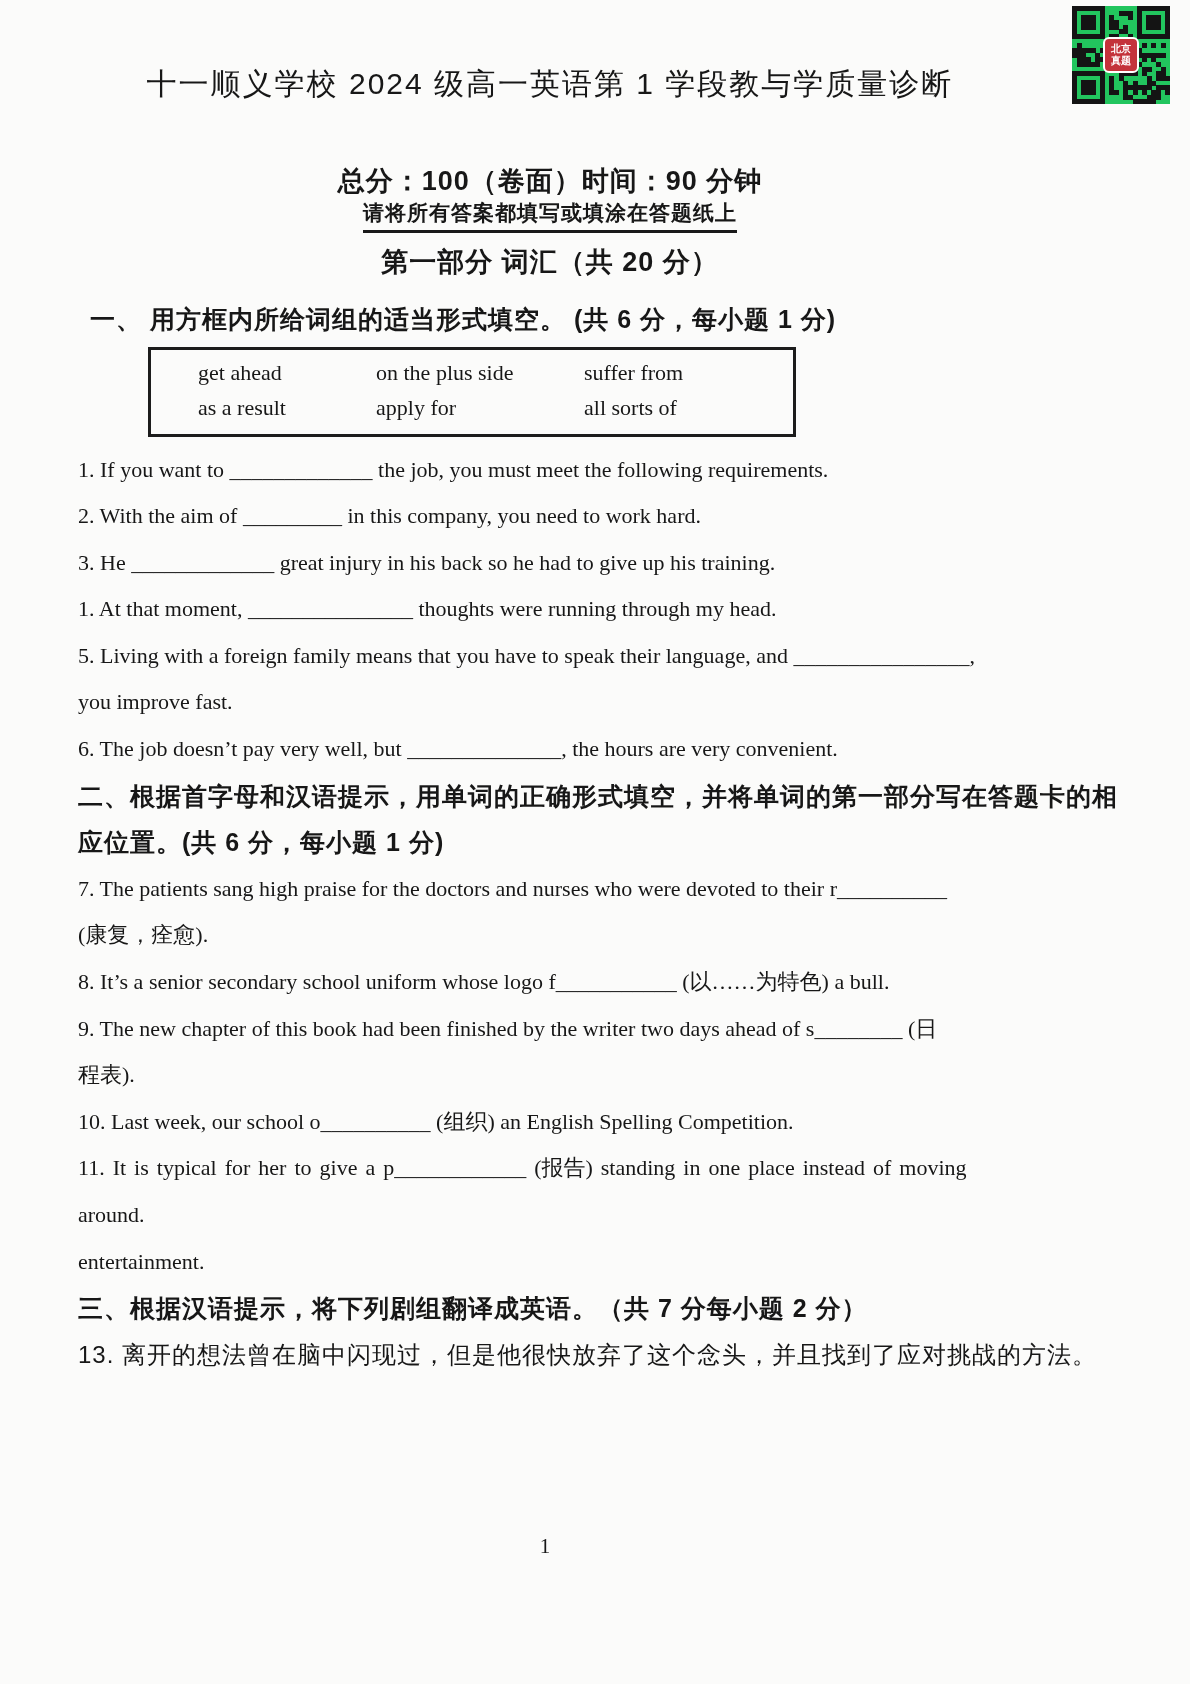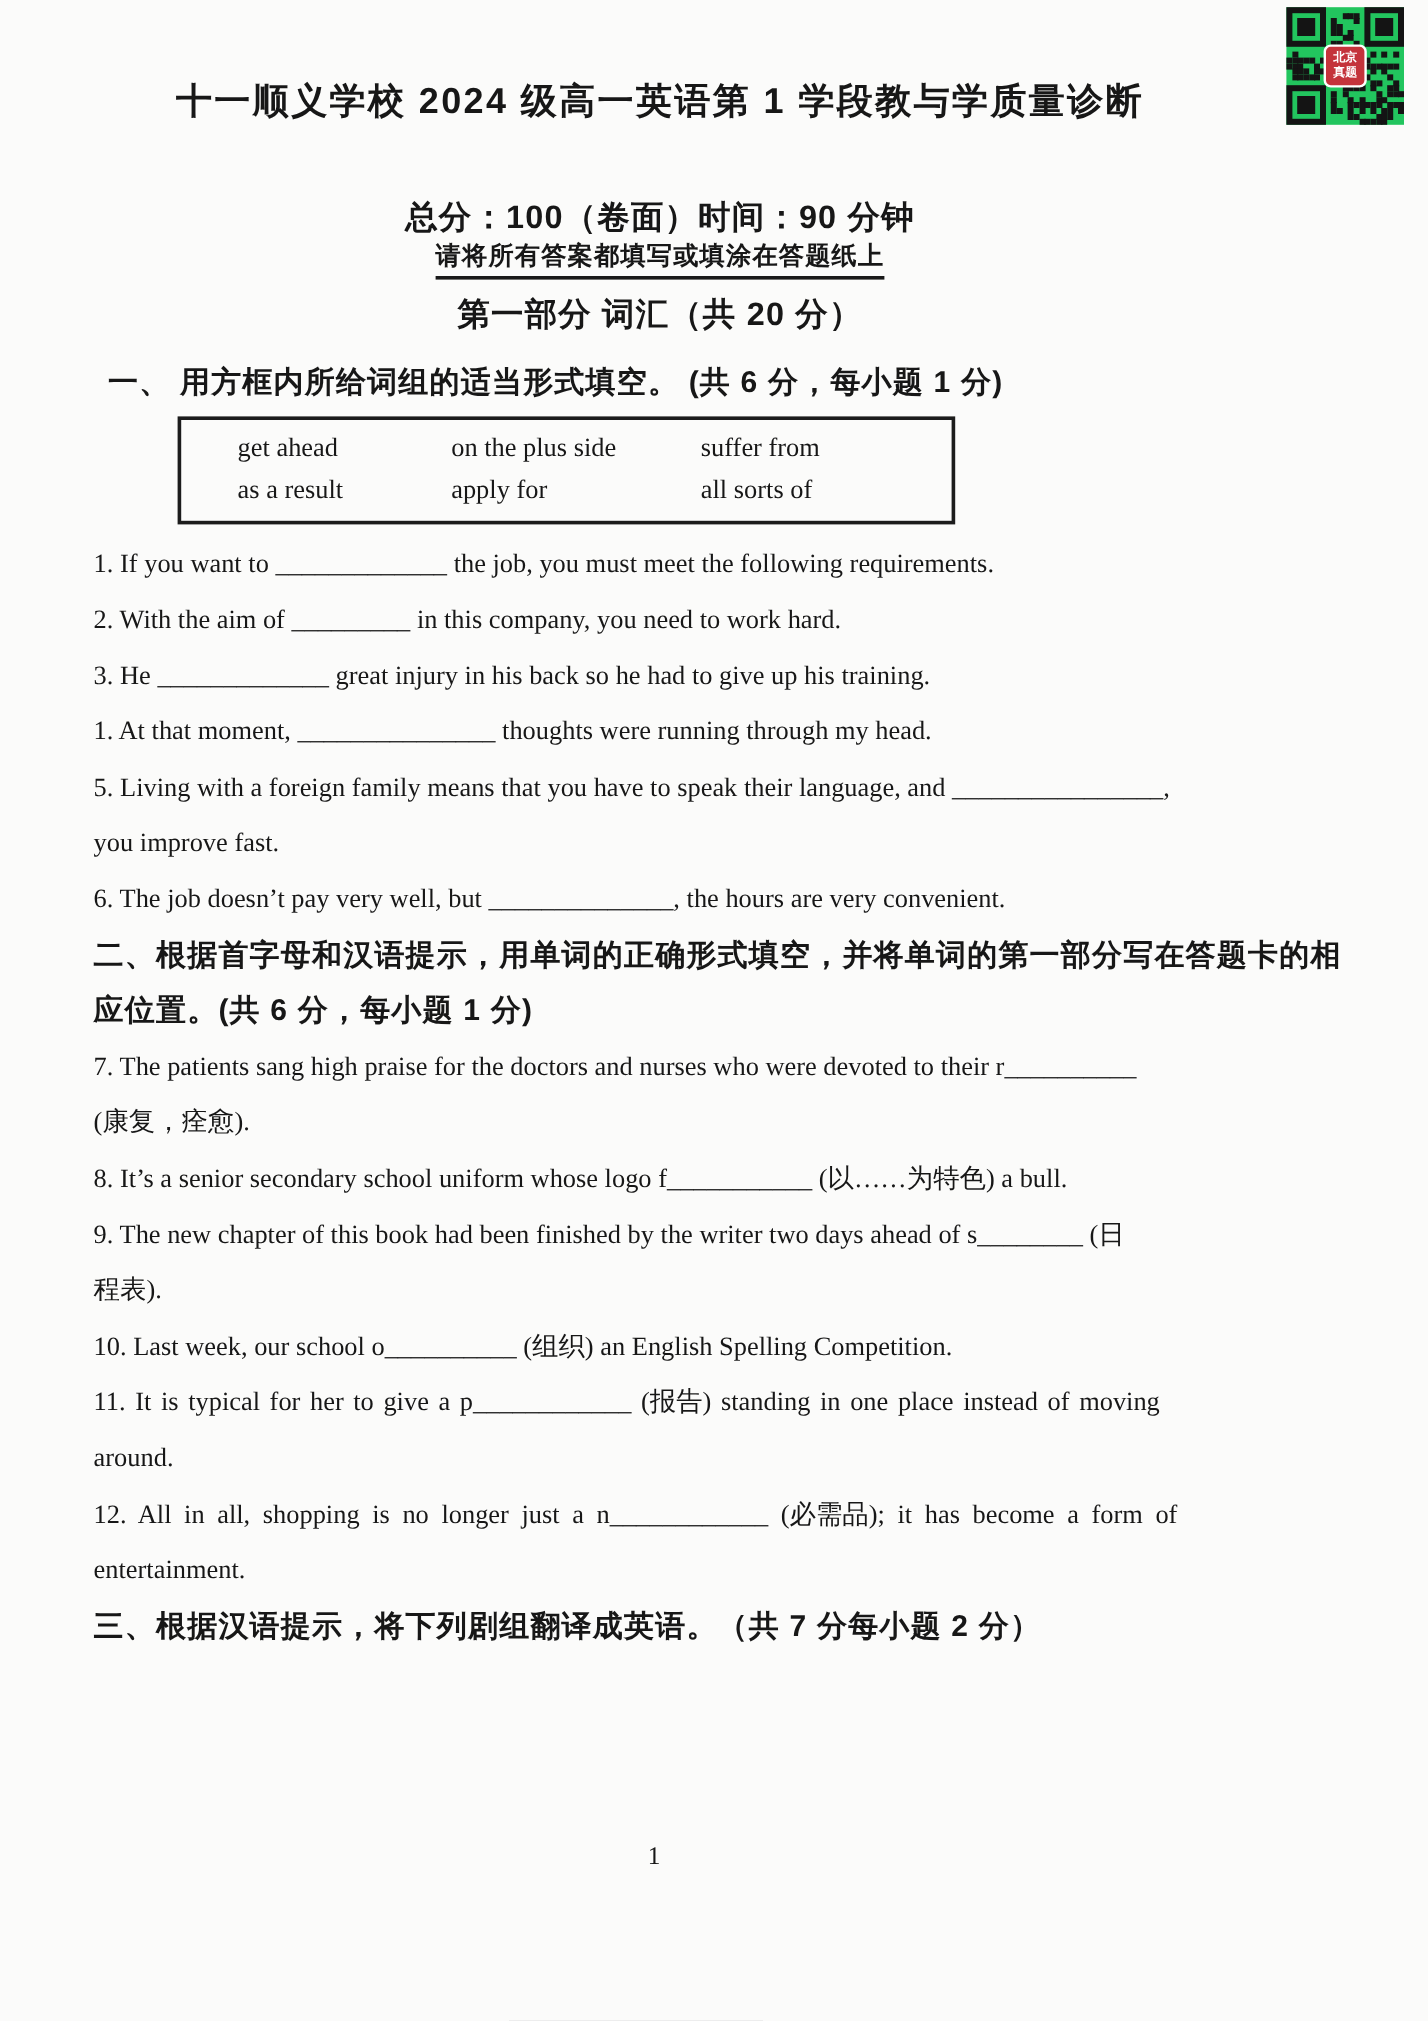--- a/index.html
+++ b/index.html
@@ -10,21 +10,21 @@
     background:#fbfbfa;
     color:#171717;
     overflow:hidden;
     font-family:"Liberation Serif","DejaVu Serif",serif;
   }
   .content{padding:0 72px 0 78px;}
   .cn{font-family:"Liberation Sans","DejaVu Sans",sans-serif;}
   .head-center{text-align:center;transform:translateX(-48px);}
   .title{
     margin:0;padding-top:64px;
-    font-size:30px;font-weight:700;letter-spacing:2px;
+    font-size:30px;font-weight:400;letter-spacing:2px;
   }
   .score-line{margin-top:58px;font-size:27px;font-weight:700;letter-spacing:1px;}
   .notice-line{font-size:21px;font-weight:700;letter-spacing:1px;}
   .notice-line .u-span{display:inline-block;border-bottom:3px solid #191919;padding-bottom:3px;}
   .part-line{margin-top:11px;font-size:27px;font-weight:700;letter-spacing:1px;}
   .sec-head{font-size:25px;font-weight:700;letter-spacing:1px;line-height:46.5px;}
   .s1-head{margin-top:16px;margin-left:12px;}
   .word-box{
     box-sizing:border-box;
     margin:4px 0 0 70px;
@@ -213,21 +213,21 @@
       <div class="ln cn-head">应位置。(共 6 分，每小题 1 分)</div>
 
       <div class="ln">7. The patients sang high praise for the doctors and nurses who were devoted to their r__________</div>
       <div class="ln">(康复，痊愈).</div>
       <div class="ln">8. It’s a senior secondary school uniform whose logo f___________ (以……为特色) a bull.</div>
       <div class="ln">9. The new chapter of this book had been finished by the writer two days ahead of s________ (日</div>
       <div class="ln">程表).</div>
       <div class="ln">10. Last week, our school o__________ (组织) an English Spelling Competition.</div>
       <div class="ln sp1">11. It is typical for her to give a p____________ (报告) standing in one place instead of moving</div>
       <div class="ln">around.</div>
-      <div class="ln sp2">12. All in all, shopping is no longer just a n____________ (必需品); it has become a form of</div>
       <div class="ln">entertainment.</div>
 
       <div class="ln cn-head">三、根据汉语提示，将下列剧组翻译成英语。（共 7 分每小题 2 分）</div>
+      <div class="ln cn-body">13. 离开的想法曾在脑中闪现过，但是他很快放弃了这个念头，并且找到了应对挑战的方法。</div>
     </div>
   </div>
 
   <div class="page-num">1</div>
 </div>
 
 </body></html>

